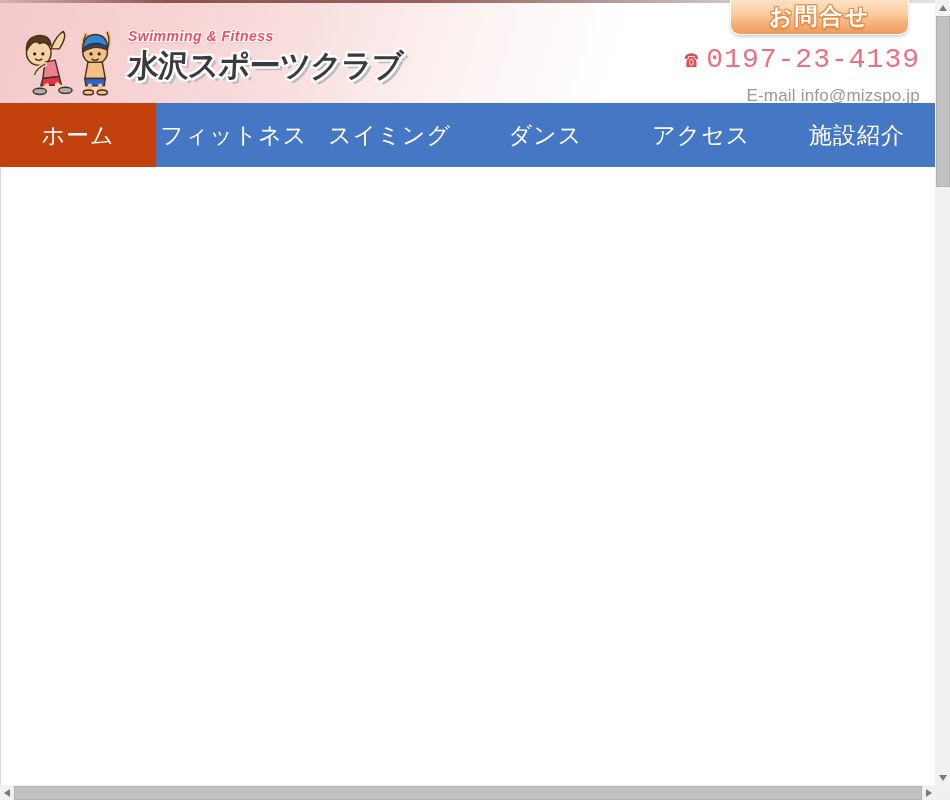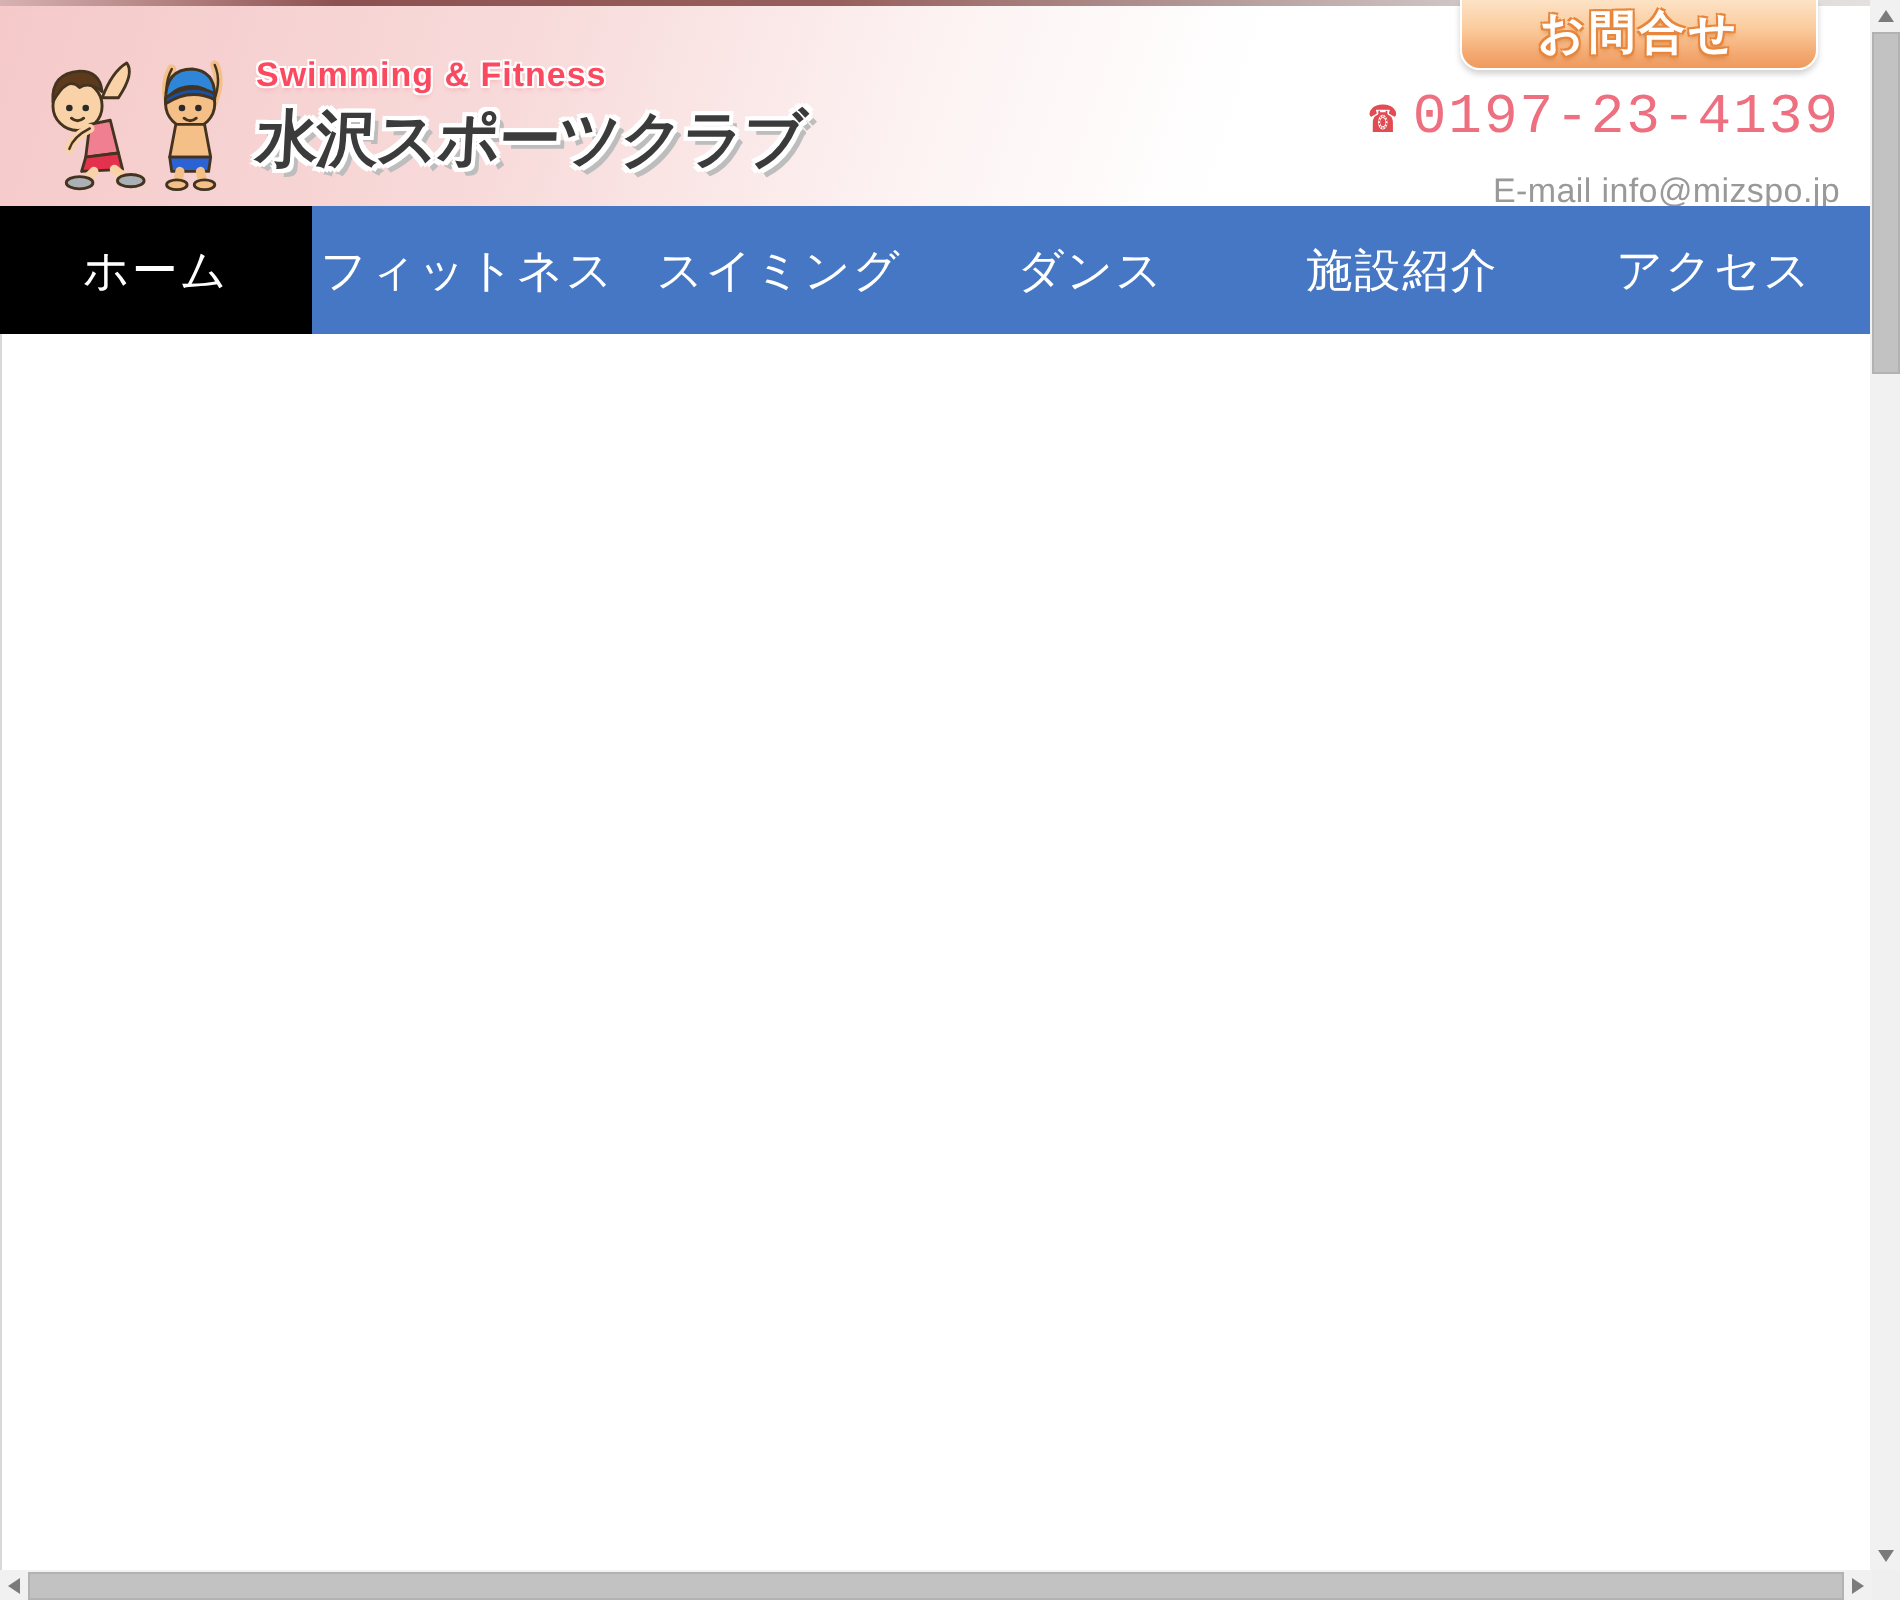--- a/index.html
+++ b/index.html
@@ -19,21 +19,21 @@
     background:linear-gradient(108deg,#f5c9c9 0%,#f8dada 28%,#fdf3f3 50%,#ffffff 66%);
   }
   .top-line{
     position:absolute;left:0;top:0;width:935px;height:3px;
     background:linear-gradient(to right,#d7b2b2 0%,#8e5151 18%,#97605c 45%,#b49a98 65%,#d4cccc 80%,#e3e0e0 100%);
   }
   .logo{position:absolute;left:6px;top:14px;display:flex;align-items:flex-start;cursor:pointer;}
   .mascots{width:128px;height:82px;display:block;}
   .logo-text{margin-left:-6px;padding-top:14px;}
   .tagline{
-    font-size:17px;font-weight:bold;color:#fb4a60;letter-spacing:.5px;
+    font-size:14px;font-weight:bold;font-style:italic;color:#fb4a60;letter-spacing:.5px;
     text-shadow:-1px -1px 0 #fff,1px -1px 0 #fff,-1px 1px 0 #fff,1px 1px 0 #fff,0 2px 2px rgba(250,120,140,.35);
   }
   .site-title{
     font-size:31px;font-weight:bold;color:#3b3b3b;letter-spacing:-1px;margin-top:1px;
     text-shadow:
       -2px -2px 0 #fff,0 -2px 0 #fff,2px -2px 0 #fff,
       -2px 0 0 #fff,2px 0 0 #fff,
       -2px 2px 0 #fff,0 2px 0 #fff,2px 2px 0 #fff,
       4px 4px 0 #bdbdbd;
     transform:skewX(-3deg);
@@ -58,21 +58,21 @@
 
   
   .main-nav{
     position:absolute;left:0;top:103px;width:935px;height:64px;
     background:#4577c5;display:flex;
   }
   .nav-item{
     flex:1 1 0;display:flex;align-items:center;justify-content:center;
     color:#fff;font-size:23px;letter-spacing:1px;text-decoration:none;cursor:pointer;
   }
-  .nav-item.active{background:#000000;}
+  .nav-item.active{background:#c2410c;}
 
   
   .main-content{
     position:absolute;left:0;top:167px;width:934px;height:618px;
     background:#fff;border-left:1px solid #d8d8d8;
   }
 
   
   .vscroll{position:absolute;left:935px;top:0;width:15px;height:785px;background:#f1f1f1;}
   .hscroll{position:absolute;left:0;top:785px;width:936px;height:15px;background:#f1f1f1;}
@@ -155,22 +155,22 @@
         </div>
         <div class="email-line">E-mail info@mizspo.jp</div>
       </div>
     </div>
 
     <nav class="main-nav">
       <a class="nav-item active">ホーム</a>
       <a class="nav-item">フィットネス</a>
       <a class="nav-item">スイミング</a>
       <a class="nav-item">ダンス</a>
+      <a class="nav-item">アクセス</a>
       <a class="nav-item">施設紹介</a>
-      <a class="nav-item">アクセス</a>
     </nav>
 
     <div class="main-content"></div>
 
   </div>
 
   <div class="vscroll">
     <div class="scroll-btn btn-up">
       <div class="tri tri-up"></div>
     </div>

